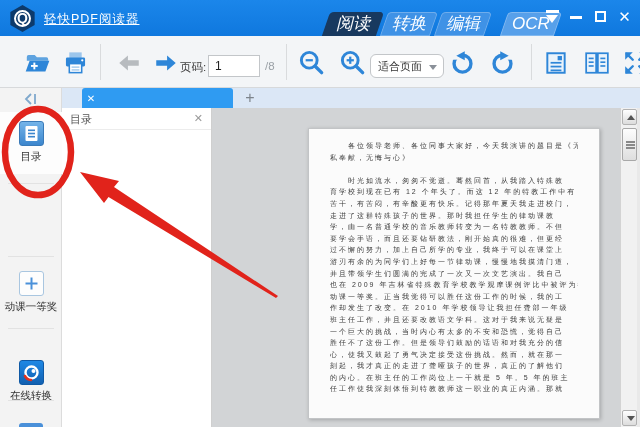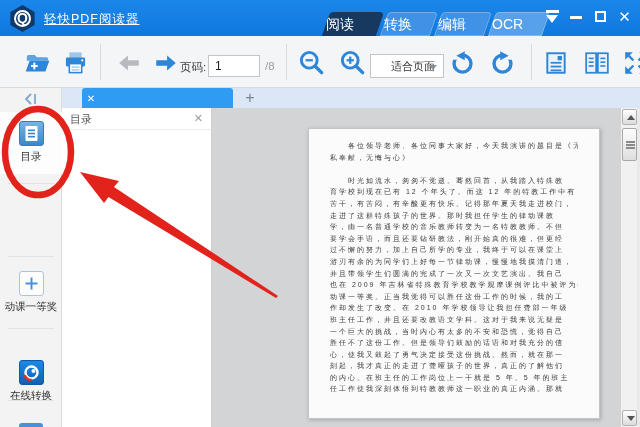--- a/index.html
+++ b/index.html
@@ -13,42 +13,42 @@
     background:#0d3a6b; clip-path:polygon(50% 0,95% 26%,95% 74%,50% 100%,5% 74%,5% 26%);
     display:flex; align-items:center; justify-content:center; }
   .logo-q { color:#fff; font-size:14px; font-weight:bold; border:2px solid #fff; border-radius:50%;
     width:17px; height:17px; line-height:13px; text-align:center; }
   .app-title { position:absolute; left:44px; top:11px; color:#fff; font-size:12.5px; letter-spacing:1px;text-decoration:underline; }
   .ttab { position:absolute; bottom:0; height:24px; }
   .ttab::before { content:""; position:absolute; inset:0; transform:skewX(-19deg);
     background:#3f92e6; border-radius:4px 4px 0 0; box-shadow:inset 0 0 0 1px rgba(255,255,255,.25); }
   .ttab.active::before { background:#18395f; box-shadow:none; }
   .ttab.lighter::before { background:#57a0ea; }
-  .ttab span { position:relative; display:block; color:#fff; font-size:14px; line-height:24px; }
+  .ttab span { position:relative; display:block; color:#fff; font-size:17px; text-align:center; line-height:24px;font-style:italic; }
   .win-controls { position:absolute; right:8px; top:9px; display:flex; gap:9px; align-items:center; }
   .winbtn { width:15px; height:15px; position:relative; cursor:pointer; }
   .menu-glyph .bar { position:absolute; left:1px; top:1px; width:13px; height:2.5px; background:#fff; }
   .menu-glyph .tri { position:absolute; left:1px; top:6px; width:0; height:0;
     border-left:6.5px solid transparent; border-right:6.5px solid transparent; border-top:8px solid #fff; }
   .min-glyph .bar { position:absolute; left:1px; top:7px; width:12px; height:2.5px; background:#fff; }
   .max-glyph .box { position:absolute; left:2px; top:2px; width:11px; height:11px; border:2px solid #fff; }
   .close-glyph { color:#fff; font-size:15px; font-weight:bold; line-height:15px; text-align:center; }
 
   
   .toolbar { position:absolute; left:0; top:36px; width:640px; height:52px;
     background:#f3f5f7; border-bottom:1px solid #d7d9db; }
   .tb { position:absolute; top:13px; width:27px; height:27px; display:flex; align-items:center; justify-content:center; cursor:pointer; }
   .tsep { position:absolute; top:8px; width:1px; height:36px; background:#d9dbdd; }
   .page-label { position:absolute; left:180px; top:24px; font-size:11.5px; color:#444; }
   .page-input { position:absolute; left:208px; top:19px; width:52px; height:22px;
     border:1px solid #c3c6c9; background:#fff; font-size:12px; padding-left:6px; color:#222; font-family:inherit; }
   .page-total { position:absolute; left:265px; top:24px; font-size:11.5px; color:#9aa0a6; }
   .fit-select { position:absolute; left:370px; top:18px; width:74px; height:24px; background:#fff;
-    border:1px solid #c3c6c9; border-radius:0; font-size:11px; color:#333;
-    display:flex; align-items:center; padding-left:20px; cursor:pointer; }
+    border:1px solid #c3c6c9; border-radius:6px; font-size:11px; color:#333;
+    display:flex; align-items:center; padding-left:7px; cursor:pointer; }
   .fit-caret { position:absolute; right:6px; top:10px; width:0; height:0;
     border-left:4px solid transparent; border-right:4px solid transparent; border-top:5px solid #8a9099; }
 
   
   .tabstrip { position:absolute; left:62px; top:88px; width:578px; height:20px; background:#dbe7f6; }
   .doctab { position:absolute; left:20px; top:0; width:151px; height:20px; background:#2f9bf2;
     border-radius:3px 3px 0 0; color:#fff; font-size:11px; display:flex; align-items:center; cursor:pointer; }
   .doctab .dt-title { flex:1; text-align:center; }
   .doctab .dt-close { width:18px; font-size:10px; font-weight:bold; text-align:center; cursor:pointer; }
   .newtab { position:absolute; left:178px; top:0px; width:20px; height:20px; color:#7d848c;
@@ -114,21 +114,21 @@
 
   <div class="ttab active" style="left:326px;width:54px;">
     <span>阅读</span>
     </div>
   <div class="ttab" style="left:438px;width:50px;">
     <span>编辑</span>
     </div>
   <div class="ttab" style="left:384px;width:50px;">
     <span>转换</span>
     </div>
-  <div class="ttab lighter" style="left:492px;width:54px;">
+  <div class="ttab lighter" style="left:504px;width:54px;">
     <span>OCR</span>
     </div>
 
   <div class="win-controls">
     <div class="winbtn menu-glyph">
         <div class="bar"></div>
         <div class="tri"></div>
       </div>
     <div class="winbtn min-glyph">
         <div class="bar"></div>

